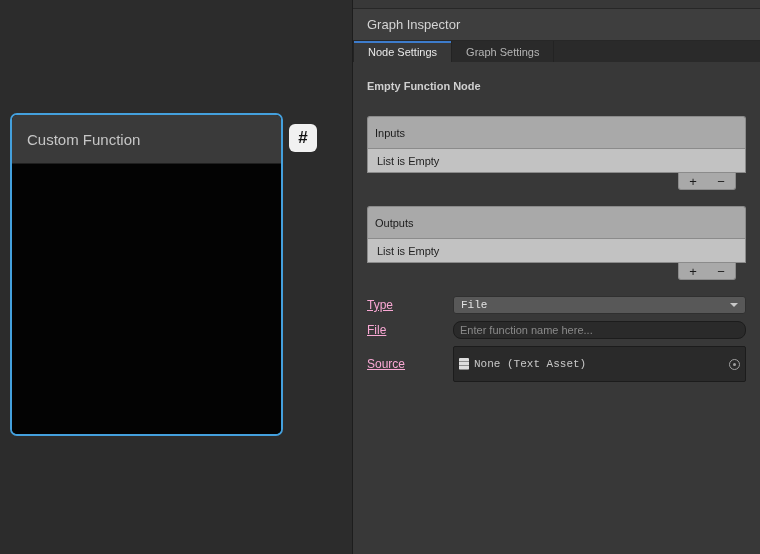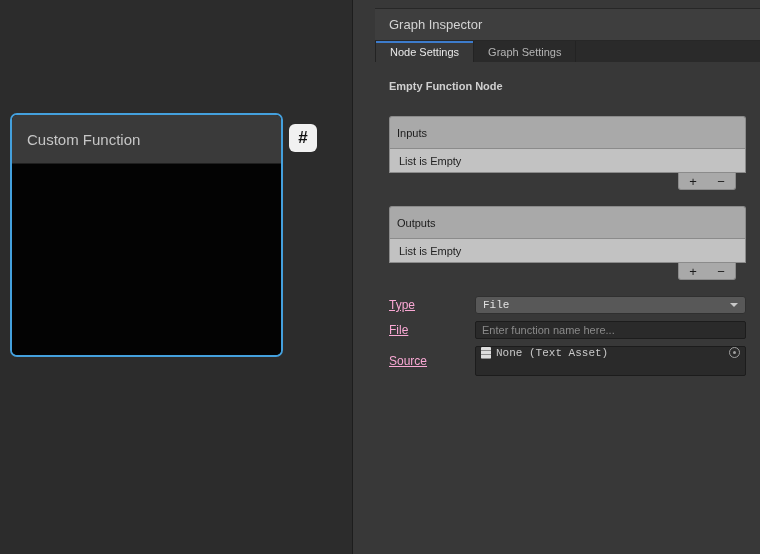--- a/index.html
+++ b/index.html
@@ -6,41 +6,41 @@
   body { background:#222; font-family:"Liberation Sans", sans-serif; }
   .stage {
     position:relative; width:760px; height:554px;
     background:#2c2c2c; overflow:hidden;
     font-family:"Liberation Sans", sans-serif;
   }
 
   
   .canvas { position:absolute; inset:0 408px 0 0; }
   .node {
-    position:absolute; left:10px; top:113px; width:273px; height:244px;
+    position:absolute; left:10px; top:113px; width:273px; height:323px;
     border:2px solid #44a0dd; border-radius:7px;
     background:#030303; overflow:hidden;
   }
   .node-header {
     height:49px; background:#3a3a3a; border-bottom:1px solid #1f1f1f;
     display:flex; align-items:center; padding:0 15px;
     color:#c6c6c6; font-size:15px;
   }
   .node-body { position:absolute; top:50px; bottom:0; left:0; right:0; background:#030303; }
   .node-badge {
     position:absolute; left:289px; top:124px; width:28px; height:28px;
     background:#f1f1f1; border-radius:6px;
     display:flex; align-items:center; justify-content:center;
     color:#101010; font-size:17px; font-weight:bold;
   }
 
   
   .inspector {
     position:absolute; top:0; right:0; bottom:0; width:408px;
-    background:#383838; border-left:1px solid #1d1d1d;padding-left:22px;
+    background:#383838; border-left:1px solid #1d1d1d;
   }
   .inspector-topgap { height:8px; background:#383838; }
   .inspector-header {
     height:33px; background:#3e3e3e;
     border-top:1px solid #272727; border-bottom:1px solid #272727;
     display:flex; align-items:center; padding:0 14px;
     color:#d4d4d4; font-size:13px;
   }
   .tabs { display:flex; height:21px; background:#2a2a2a; }
   .tab {
@@ -94,30 +94,30 @@
     display:flex; align-items:center; justify-content:space-between;
     padding:0 7px; color:#e2e2e2; font-size:11px; cursor:default; height:18px;
   }
   .dd-arrow {
     width:0; height:0; border-left:4px solid transparent;
     border-right:4px solid transparent; border-top:4px solid #c9c9c9;
   }
 
   .text-input {
     width:100%; height:18px; background:#2a2a2a;
-    border:1px solid #1c1c1c; border-radius:2px;
+    border:1px solid #1c1c1c; border-radius:8px;
     color:#c8c8c8; font-size:11px; padding:0 6px;
     font-family:"Liberation Sans", sans-serif; outline:none;
   }
   .text-input::placeholder { color:#8a8a8a; opacity:1; }
 
   .object-field {
     background:#2a2a2a; border:1px solid #1c1c1c; border-radius:2px;
-    display:flex; align-items:flex-start; gap:5px;
-    padding:0 5px; color:#c8c8c8; font-size:11px; cursor:default; height:30px;
+    display:flex; align-items:center; gap:5px;
+    padding:0 5px; color:#c8c8c8; font-size:11px; cursor:default; height:36px;
   }
   .asset-icon {
     width:10px; height:12px; border-radius:1px; flex:none;
     background:repeating-linear-gradient(to bottom, #dedede 0 3px, #8d8d8d 3px 4px);
   }
   .picker {
     margin-left:auto; width:11px; height:11px; border:1px solid #9f9f9f;
     border-radius:50%; position:relative; flex:none; cursor:default;
   }
   .picker::after {

